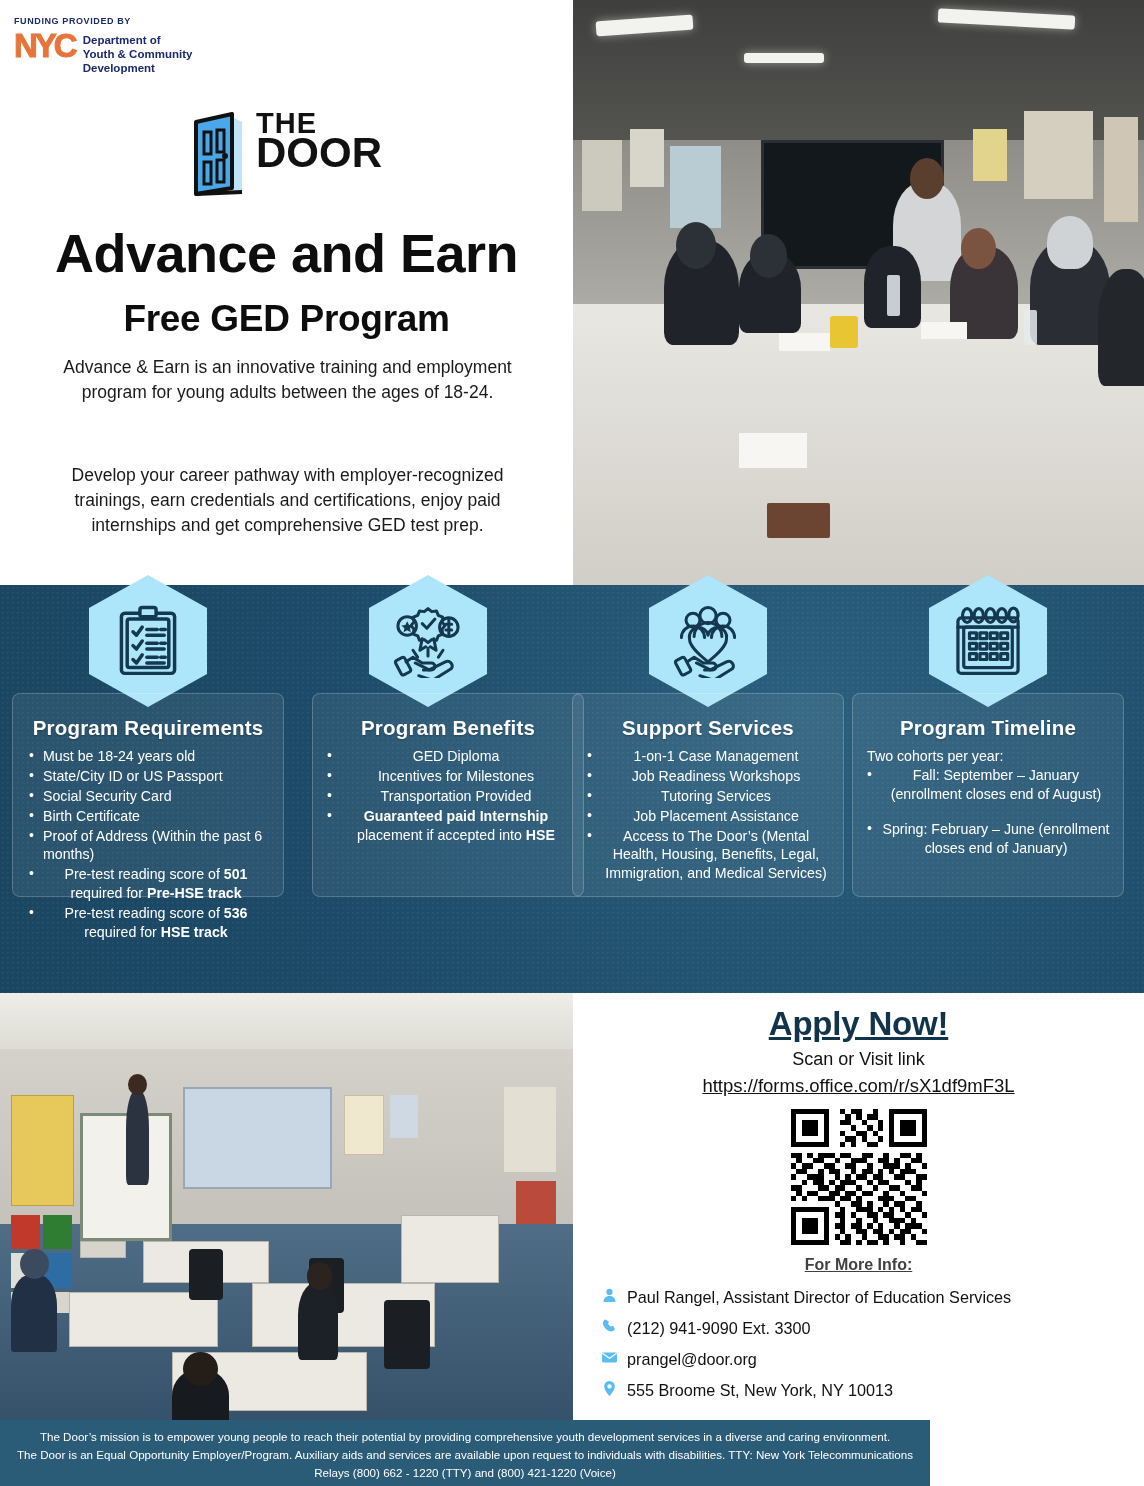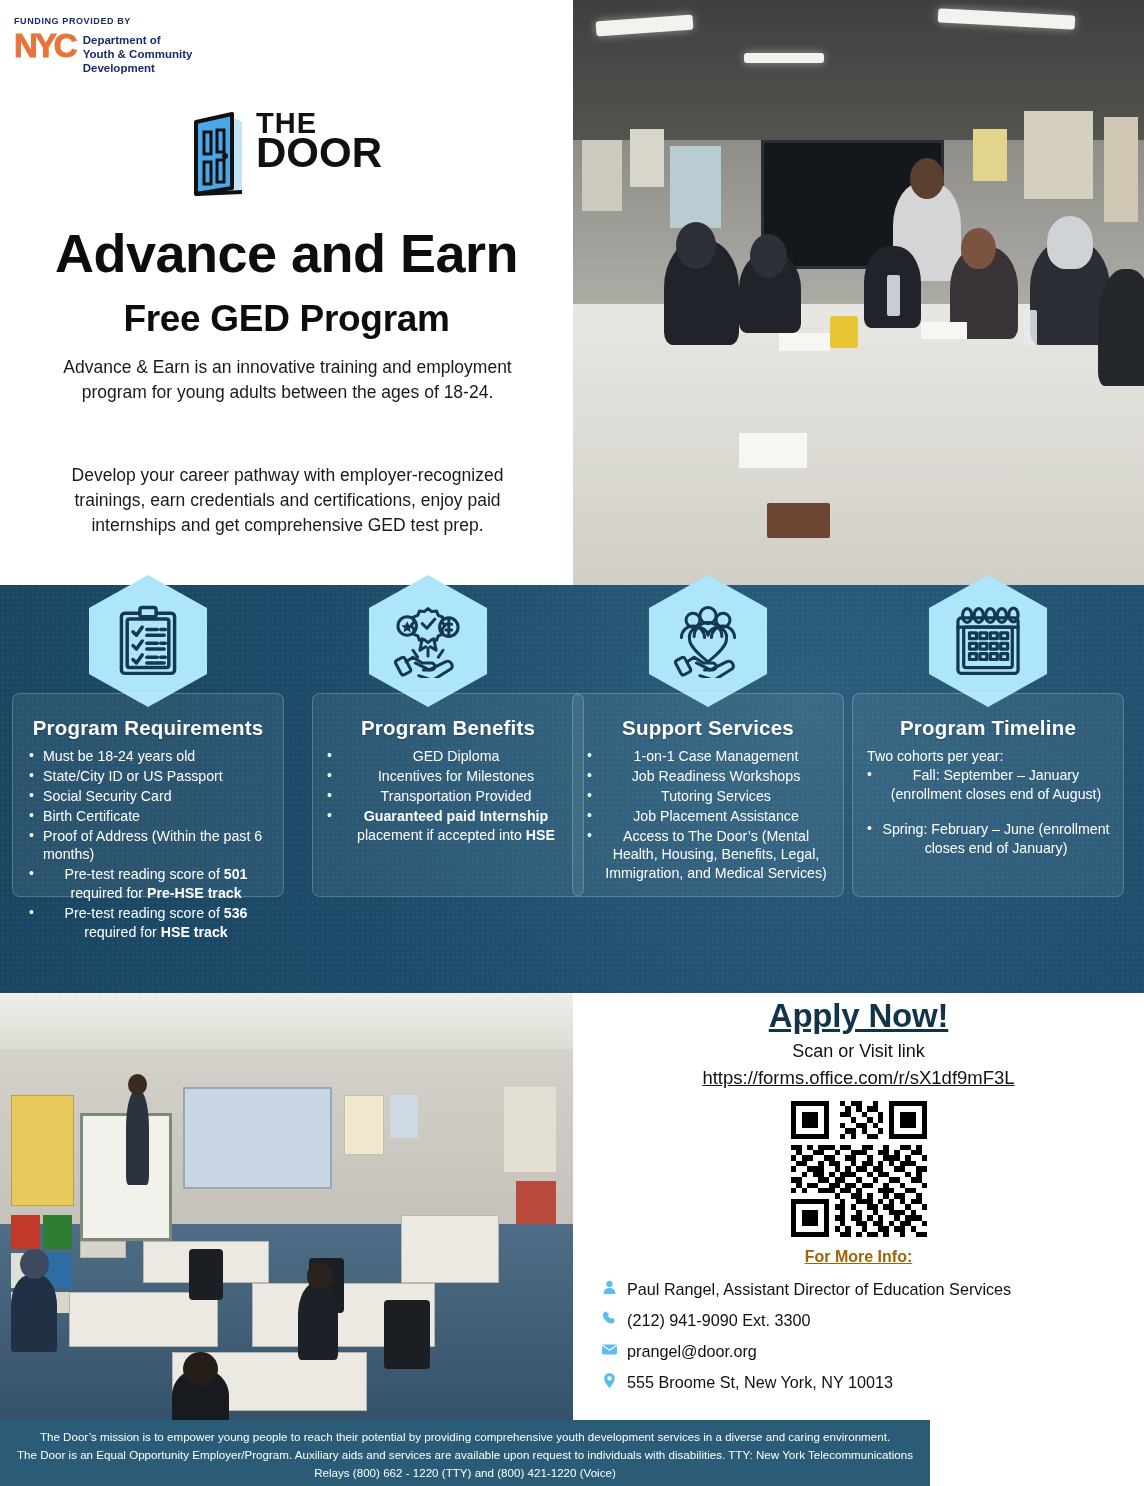--- a/index.html
+++ b/index.html
@@ -104,27 +104,27 @@
   .bullets-center li::before {
     content:"\2022"; position:absolute; left:4px; top:-1px; font-size:14px;
   }
   .card .plain { font-size:14.2px; line-height:1.33; text-align:left; padding-left:4px; }
   .card li b { font-weight:bold; }
 
   
   .apply-wrap { position:absolute; left:573px; top:993px; width:571px; height:427px; background:#fff; }
   .apply-title {
     text-align:center; font-size:33px; font-weight:bold; color:#12344a;
-    text-decoration:underline; padding-top:4px; letter-spacing:-.2px;
+    text-decoration:underline; padding-top:12px; letter-spacing:-.2px;
   }
   .apply-scan { text-align:center; font-size:18px; color:#111; margin-top:6px; }
   .apply-link { text-align:center; font-size:18.5px; color:#111; text-decoration:underline; margin-top:5px; }
   .qr-holder { display:flex; justify-content:center; margin-top:12px; }
   .qr { width:136px; height:136px; display:block; image-rendering:pixelated; }
-  .more-info { text-align:center; font-size:16px; font-weight:bold; color:#a16207; text-decoration:underline; margin-top:11px; }
+  .more-info { text-align:center; font-size:16px; font-weight:bold; color:#404040; text-decoration:underline; margin-top:11px; }
   .contact { margin-top:12px; padding-left:28px; }
   .contact-row { display:flex; align-items:center; gap:9px; margin-bottom:8px; font-size:16.2px; color:#111; }
   .contact-row svg { width:17px; height:19px; flex:none; }
 
   
   .footer {
     position:absolute; left:0; top:1420px; width:930px; height:66px;
     background:#2a5b77; color:#fff; text-align:center;
     font-size:11.6px; line-height:1.55; padding-top:8px;
   }

